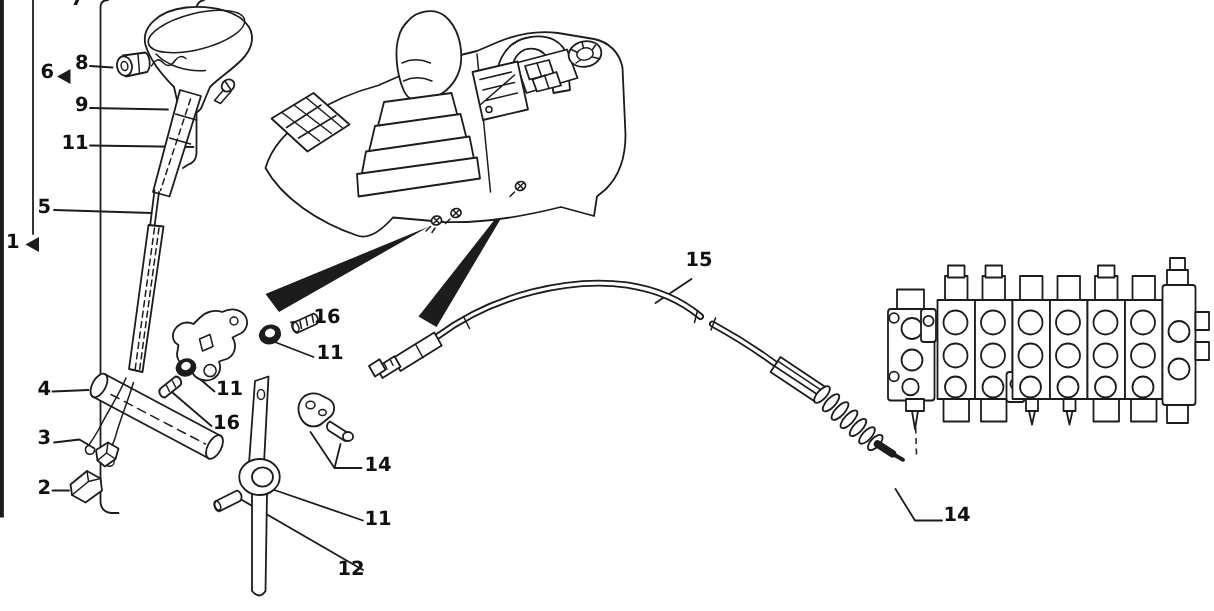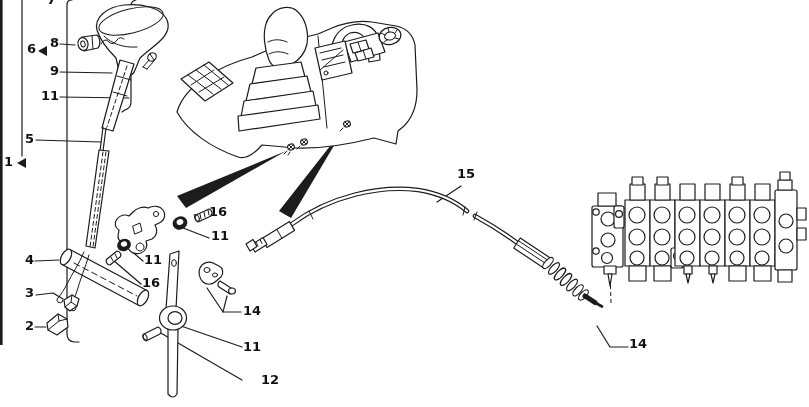--- a/index.html
+++ b/index.html
@@ -342,17 +342,17 @@
 <span class="callout" style="left:4px;top:155px">1</span>
 <span class="callout" style="left:25px;top:253px">4</span>
 <span class="callout" style="left:25px;top:286px">3</span>
 <span class="callout" style="left:25px;top:319px">2</span>
 <span class="callout" style="left:209px;top:205px">16</span>
 <span class="callout" style="left:211px;top:229px">11</span>
 <span class="callout" style="left:144px;top:253px">11</span>
 <span class="callout" style="left:142px;top:276px">16</span>
 <span class="callout" style="left:243px;top:304px">14</span>
 <span class="callout" style="left:243px;top:340px">11</span>
-<span class="callout" style="left:261px;top:373px">12</span>
+<span class="callout" style="left:225px;top:373px">12</span>
 <span class="callout" style="left:457px;top:167px">15</span>
 <span class="callout" style="left:629px;top:337px">14</span>
 
 </div>
 
 </body></html>

